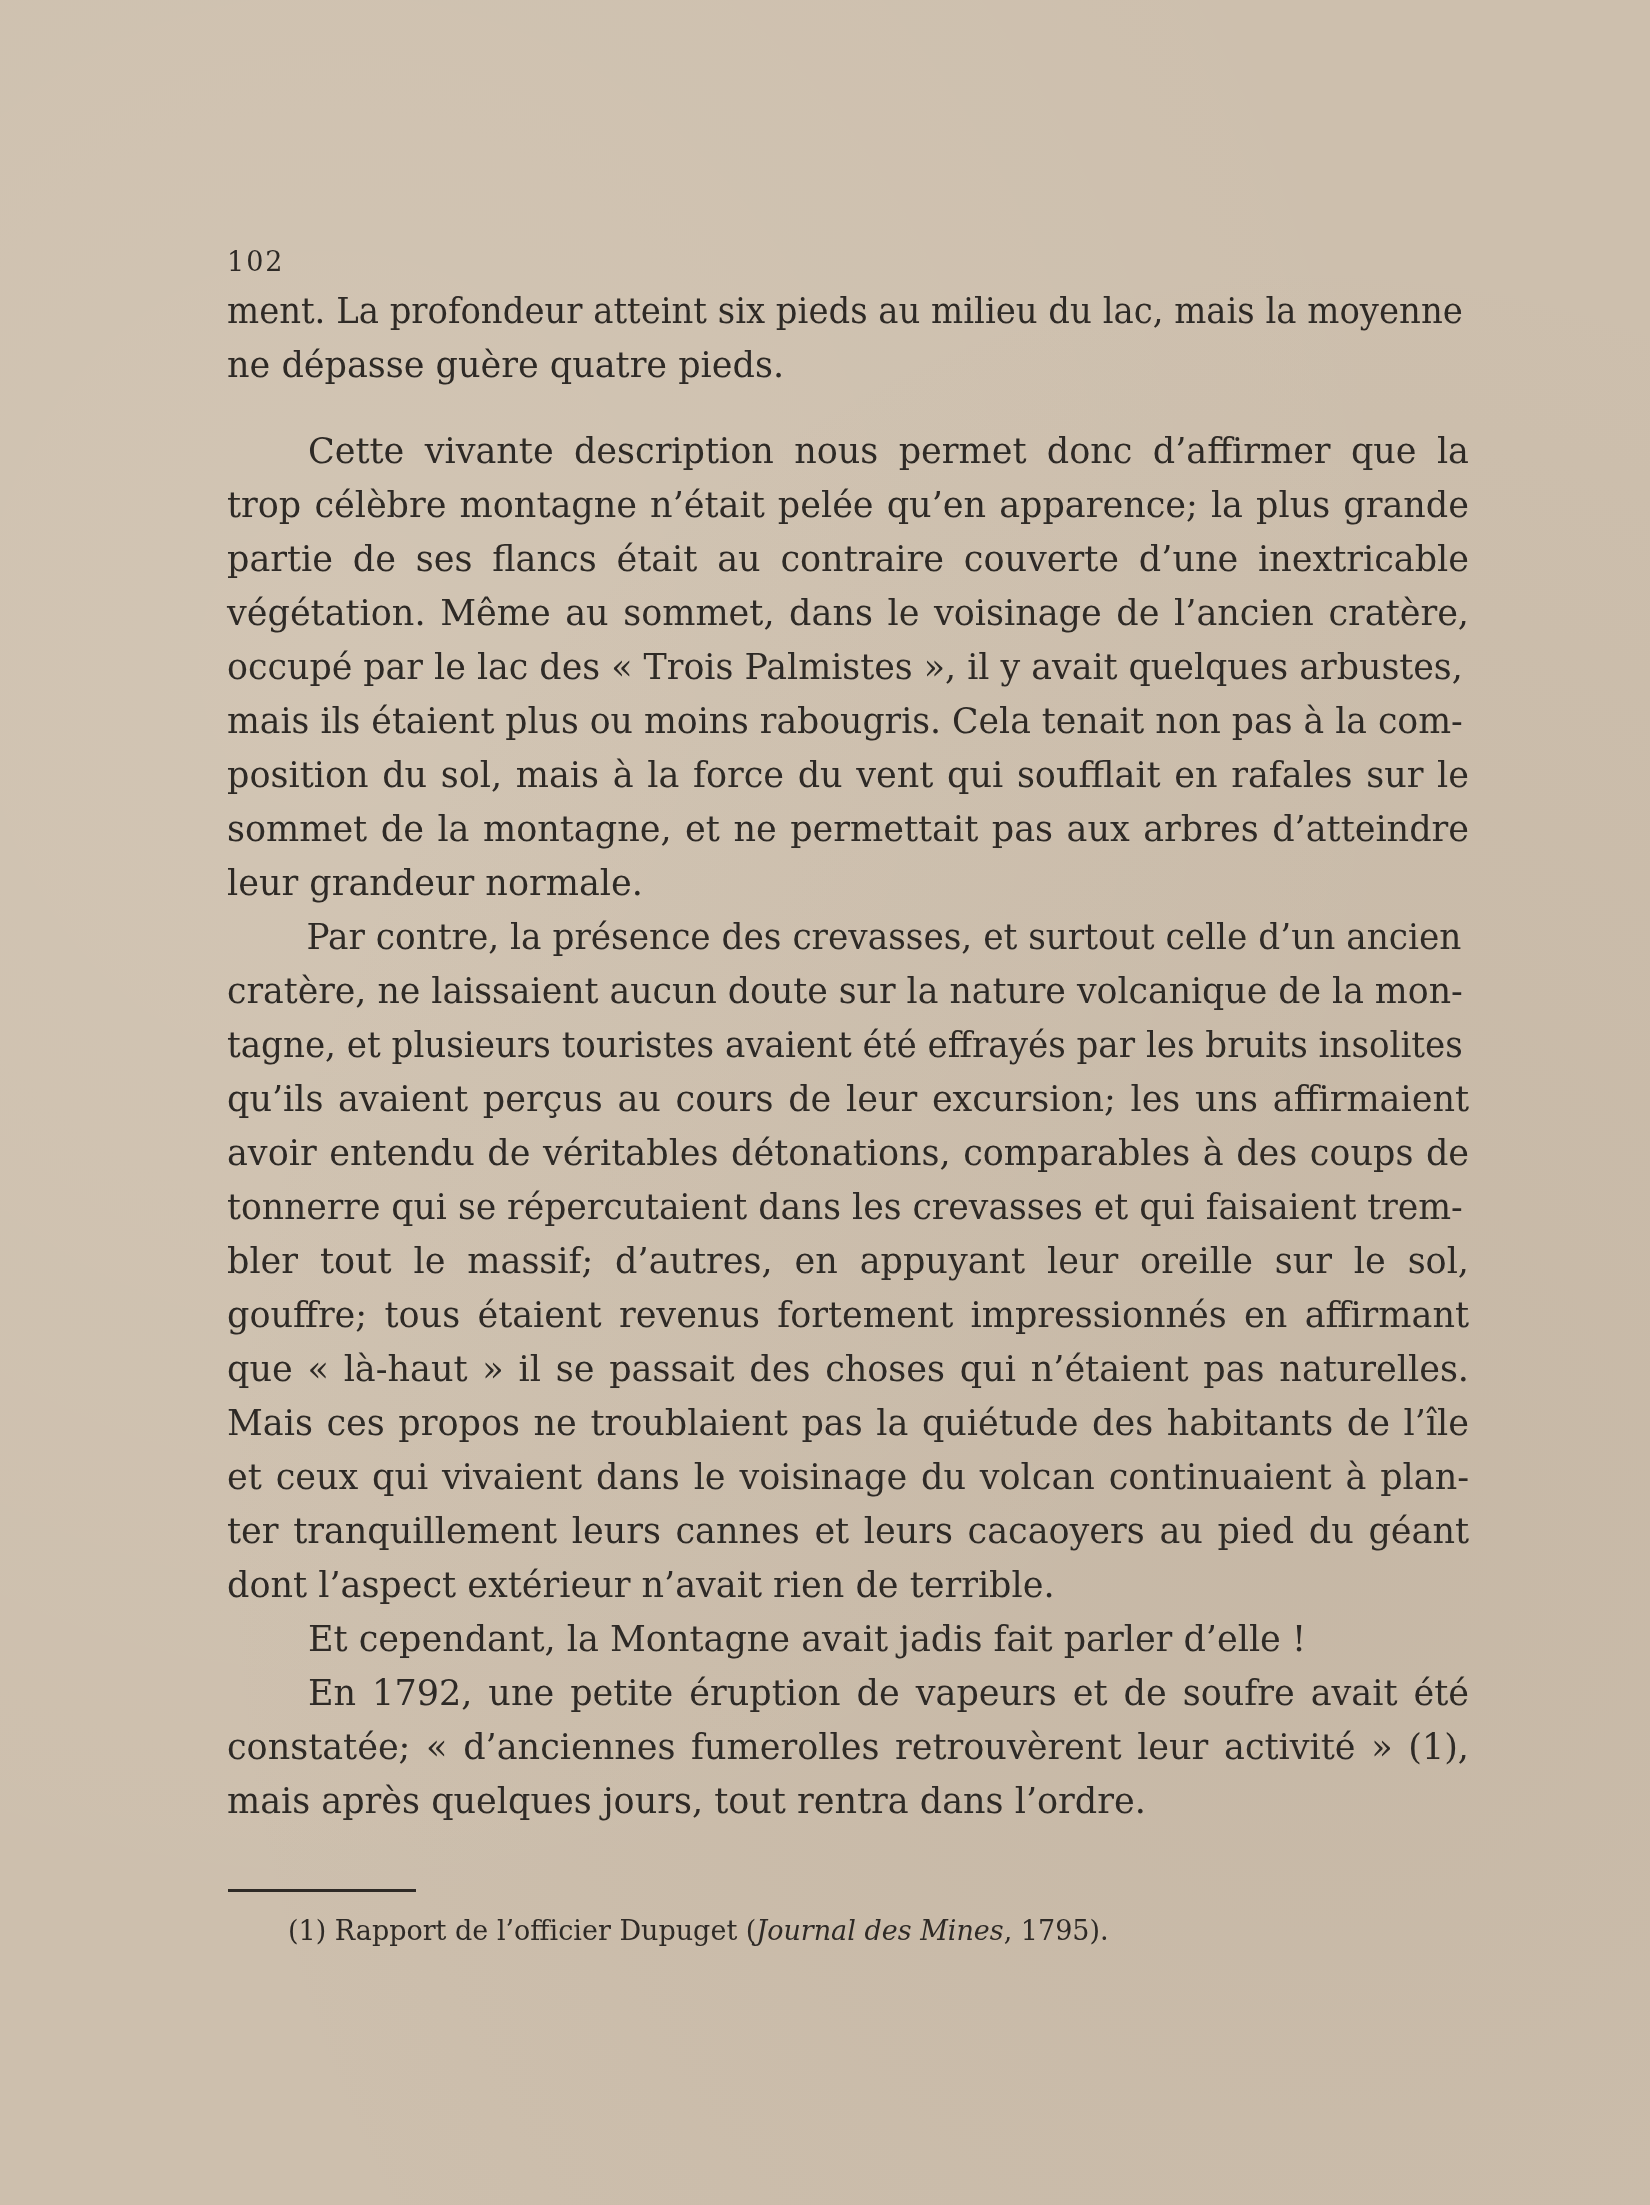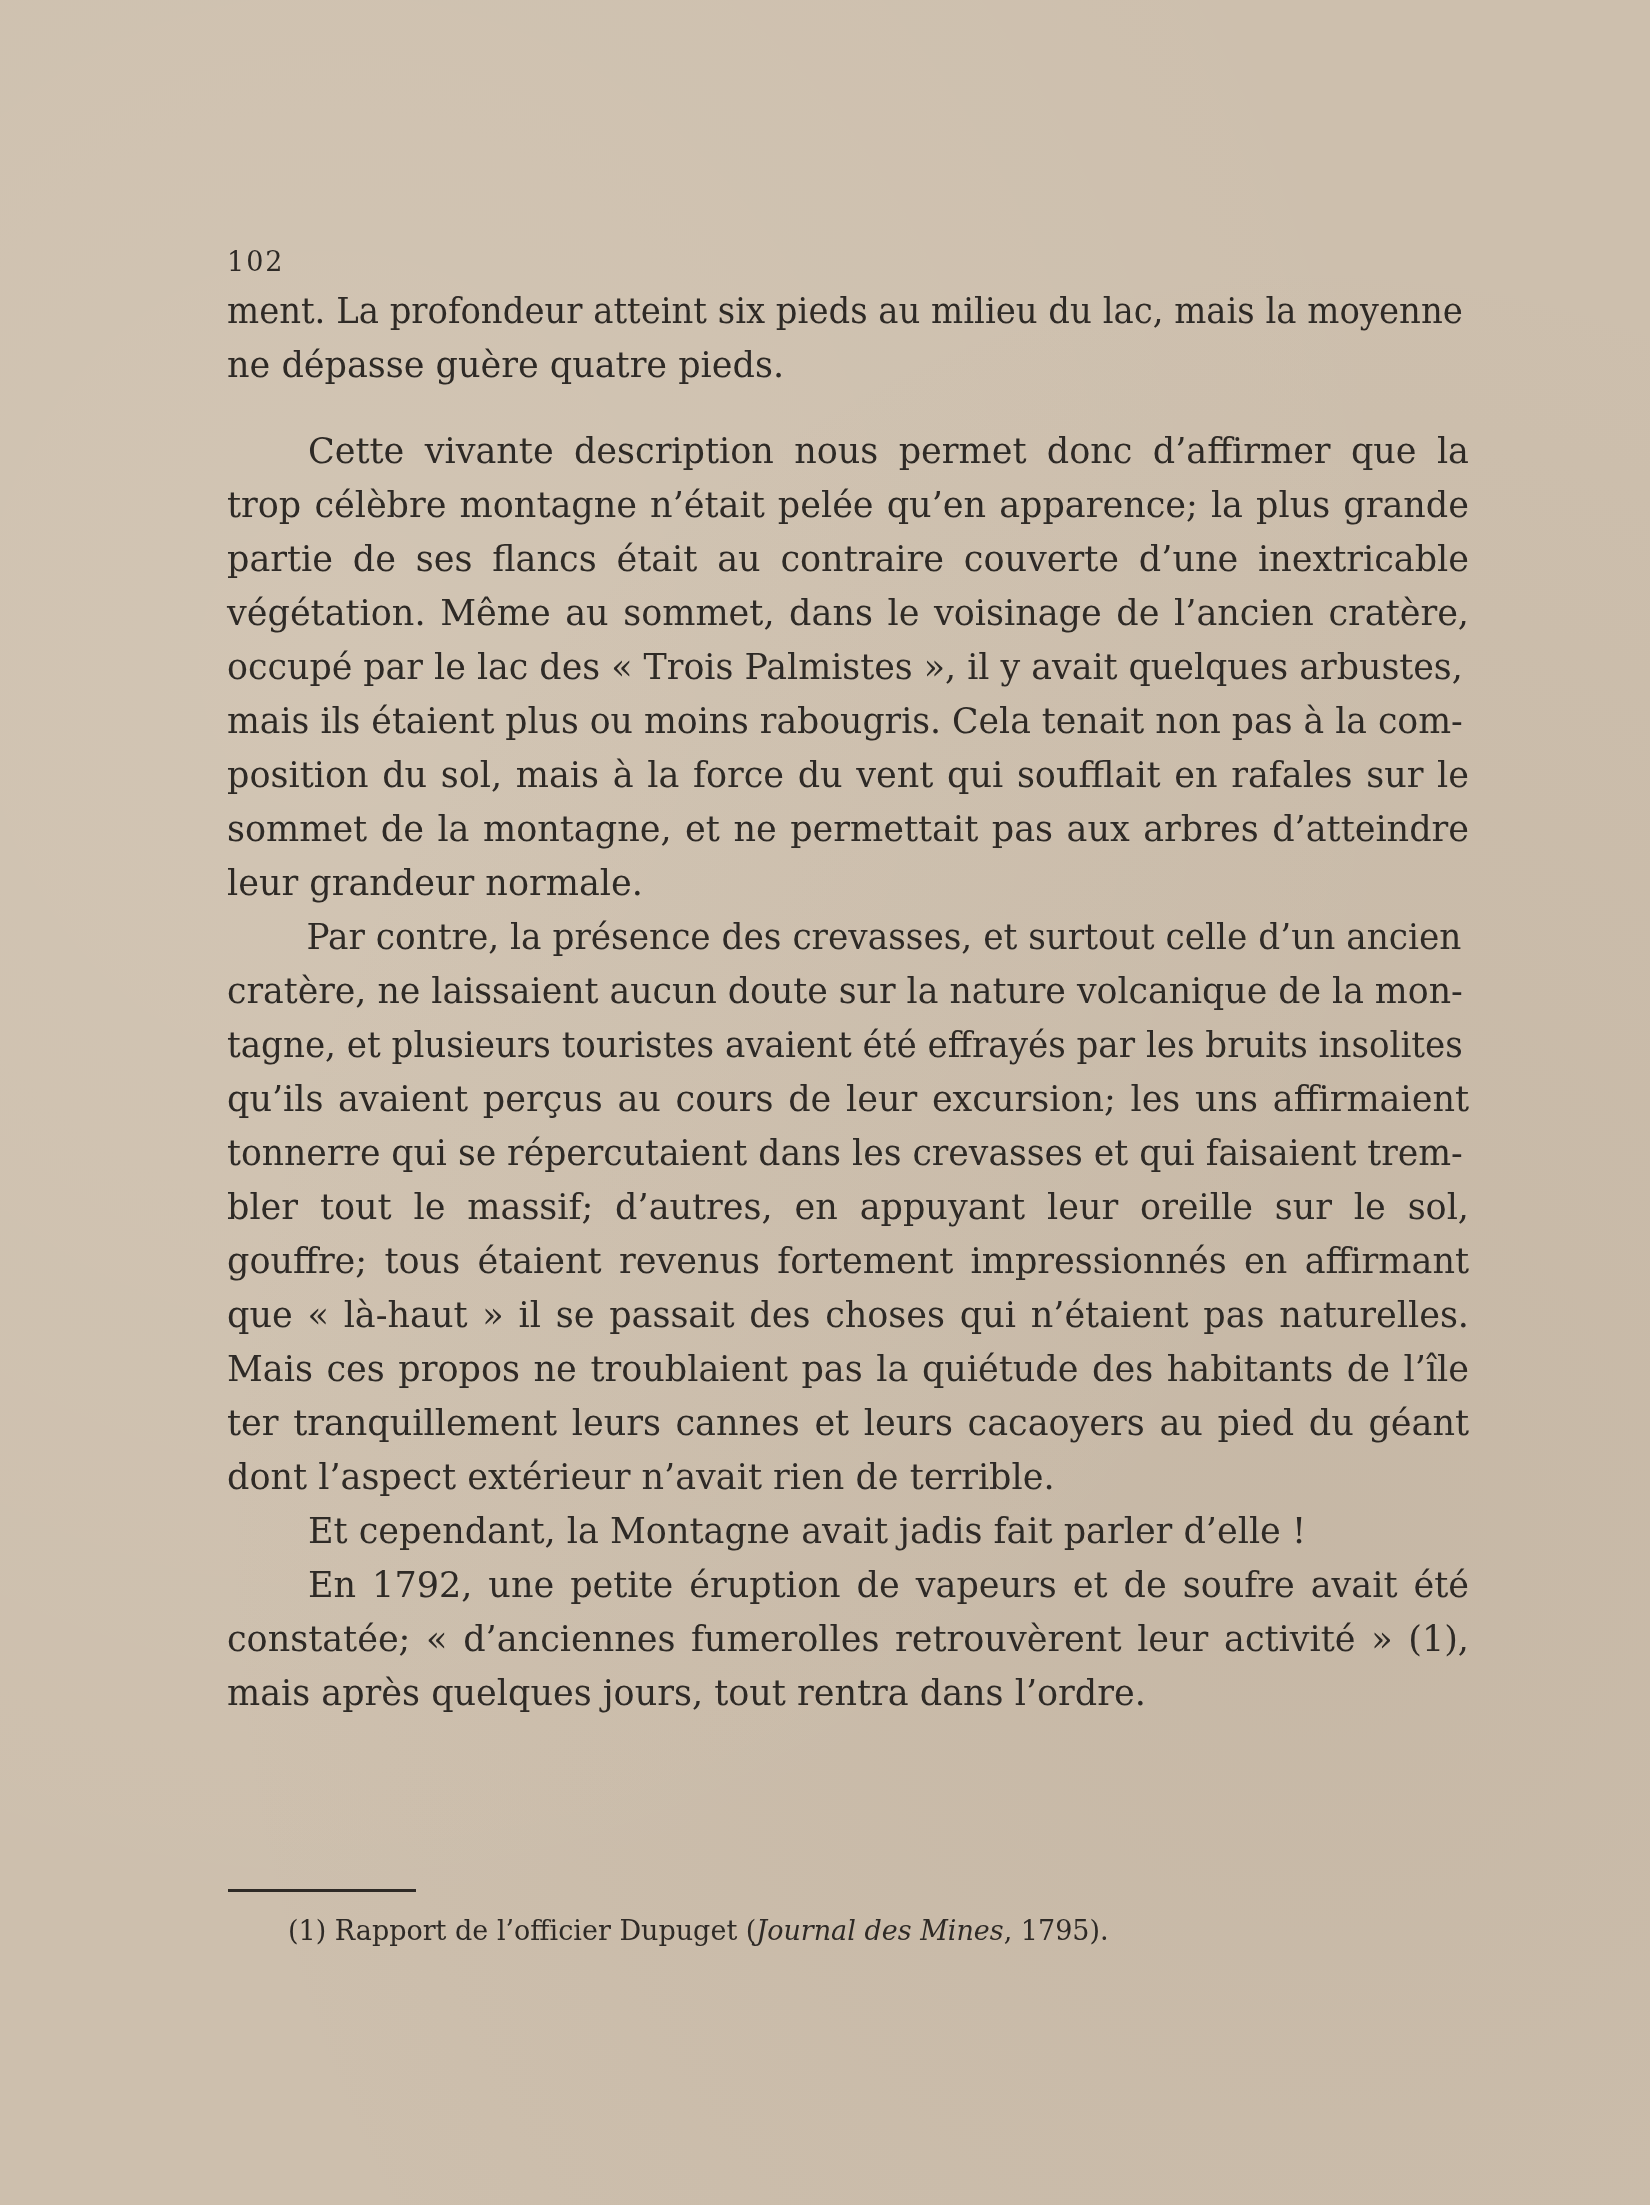--- a/index.html
+++ b/index.html
@@ -58,25 +58,27 @@
       <div class="line">végétation. Même au sommet, dans le voisinage de l’ancien cratère,</div>
       <div class="line" style="transform: scaleX(0.994692); text-align: left; text-align-last: left;">occupé par le lac des « Trois Palmistes », il y avait quelques arbustes,</div>
       <div class="line" style="transform: scaleX(0.990149); text-align: left; text-align-last: left;">mais ils étaient plus ou moins rabougris. Cela tenait non pas à la com-</div>
       <div class="line">position du sol, mais à la force du vent qui soufflait en rafales sur le</div>
       <div class="line">sommet de la montagne, et ne permettait pas aux arbres d’atteindre</div>
       <div class="line last">leur grandeur normale.</div>
       <div class="line indent" style="transform: scaleX(0.980598); text-align: left; text-align-last: left;">Par contre, la présence des crevasses, et surtout celle d’un ancien</div>
       <div class="line" style="transform: scaleX(0.991712); text-align: left; text-align-last: left;">cratère, ne laissaient aucun doute sur la nature volcanique de la mon-</div>
       <div class="line" style="transform: scaleX(0.975275); text-align: left; text-align-last: left;">tagne, et plusieurs touristes avaient été effrayés par les bruits insolites</div>
       <div class="line">qu’ils avaient perçus au cours de leur excursion; les uns affirmaient</div>
+      <div class="line">avoir entendu de véritables détonations, comparables à des coups de</div>
       <div class="line" style="transform: scaleX(0.988783); text-align: left; text-align-last: left;">tonnerre qui se répercutaient dans les crevasses et qui faisaient trem-</div>
       <div class="line">bler tout le massif; d’autres, en appuyant leur oreille sur le sol,</div>
       <div class="line">gouffre; tous étaient revenus fortement impressionnés en affirmant</div>
       <div class="line">que « là-haut » il se passait des choses qui n’étaient pas naturelles.</div>
       <div class="line">Mais ces propos ne troublaient pas la quiétude des habitants de l’île</div>
+      <div class="line">et ceux qui vivaient dans le voisinage du volcan continuaient à plan-</div>
       <div class="line">ter tranquillement leurs cannes et leurs cacaoyers au pied du géant</div>
       <div class="line last">dont l’aspect extérieur n’avait rien de terrible.</div>
       <div class="line indent last">Et cependant, la Montagne avait jadis fait parler d’elle !</div>
       <div class="line indent">En 1792, une petite éruption de vapeurs et de soufre avait été</div>
       <div class="line">constatée; « d’anciennes fumerolles retrouvèrent leur activité » (1),</div>
       <div class="line last">mais après quelques jours, tout rentra dans l’ordre.</div>
     </div>
 
   <div class="rule"></div>
   <div class="footnote">

